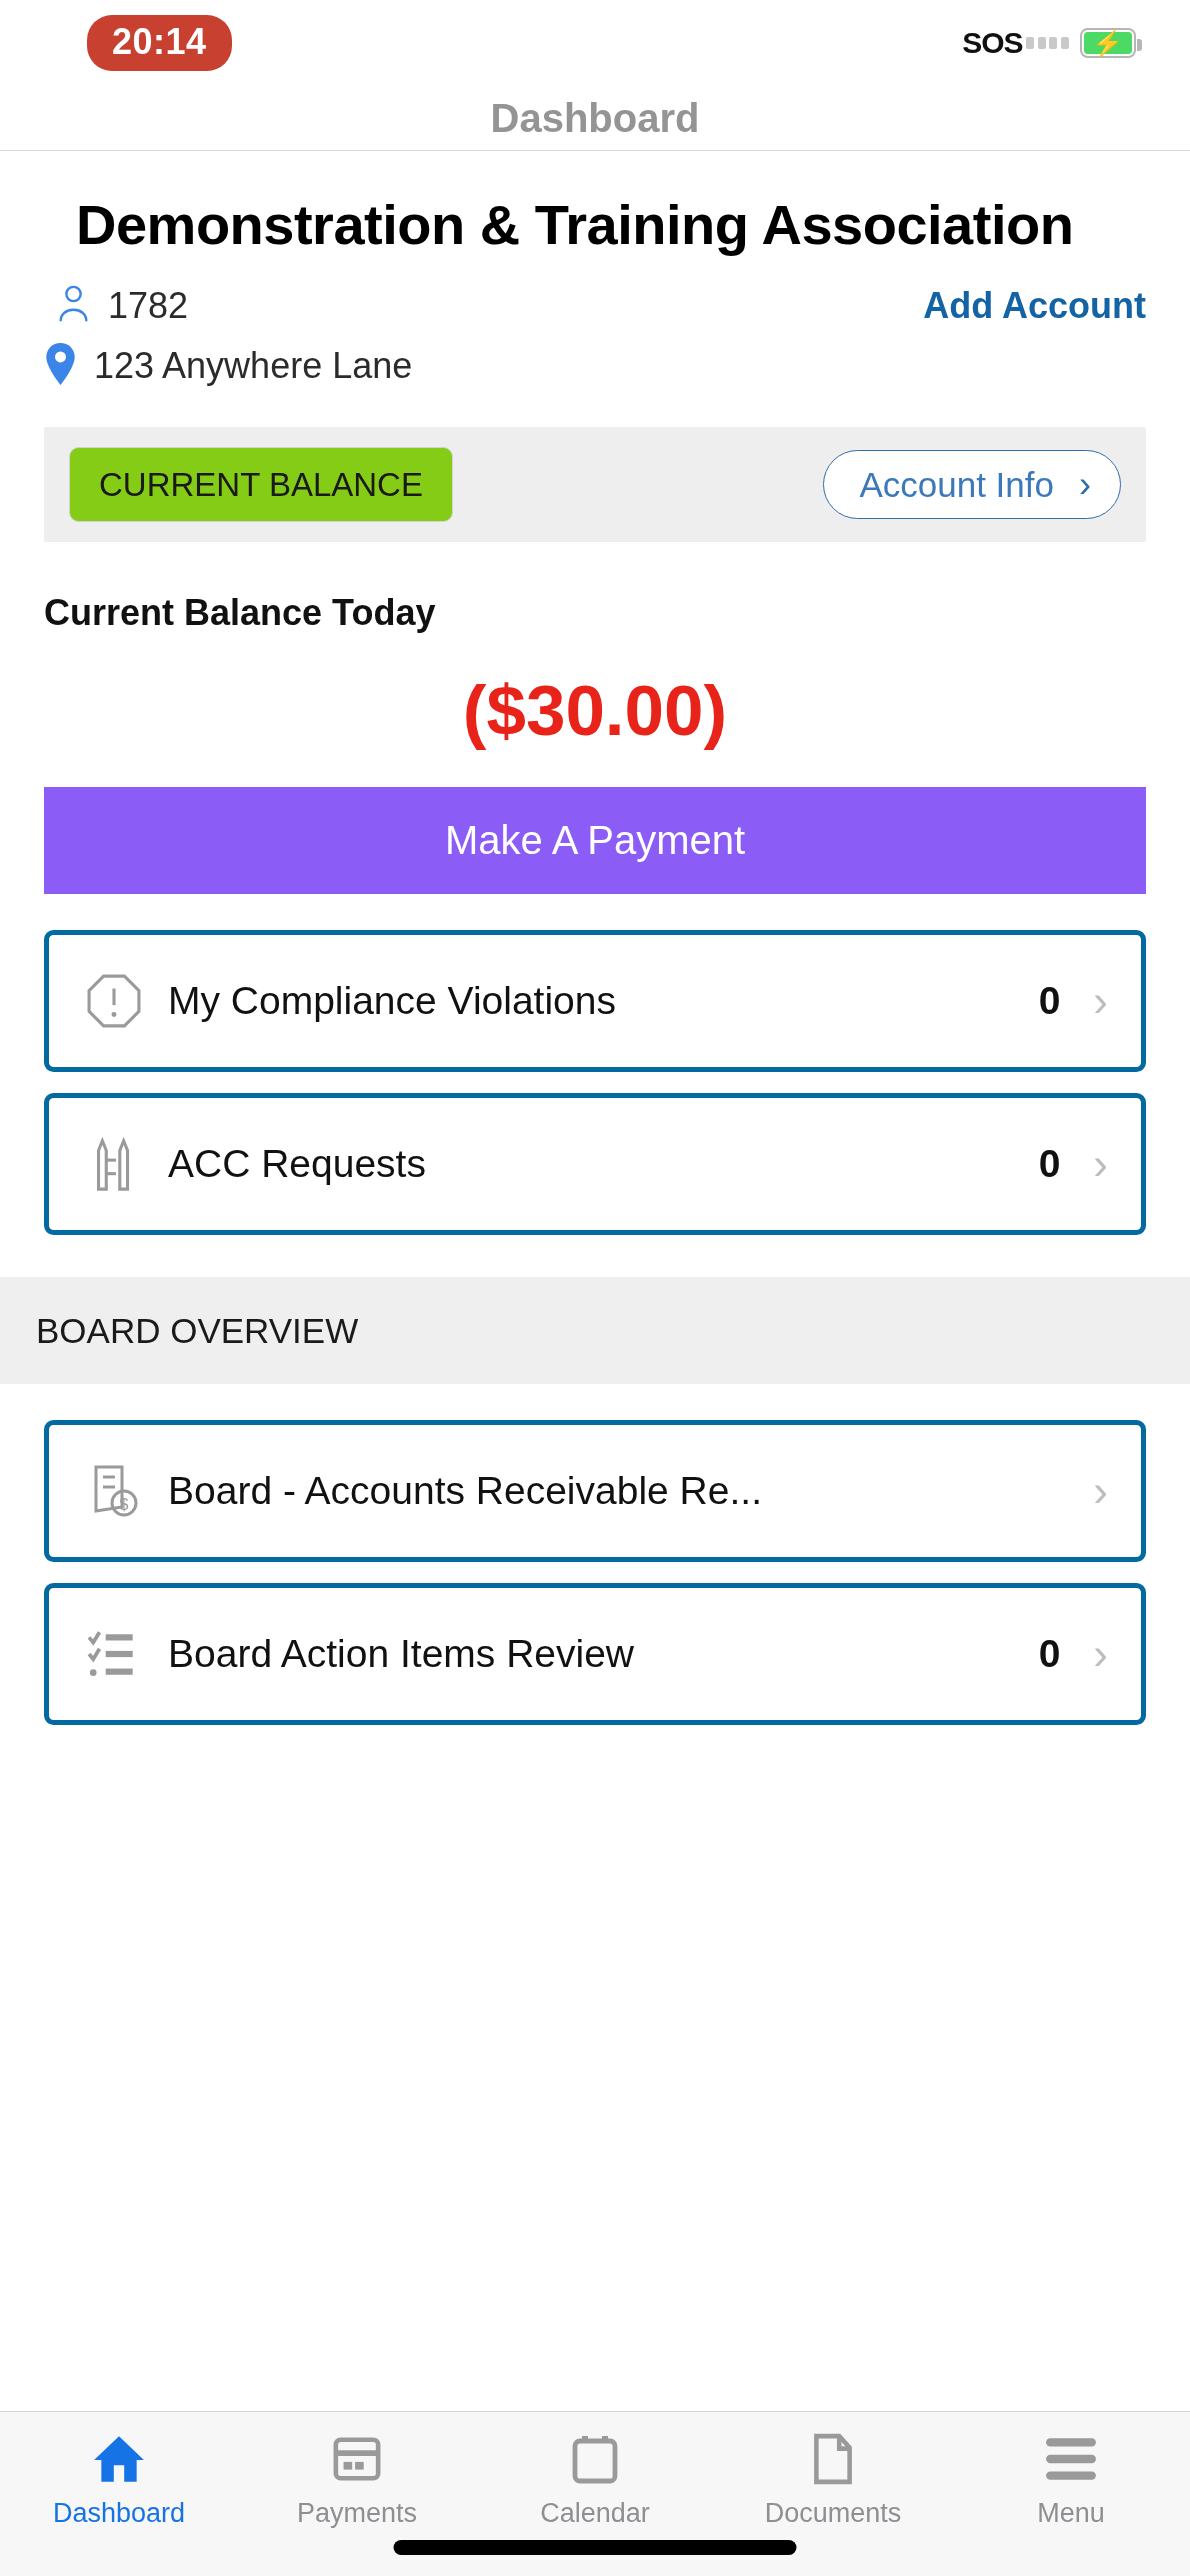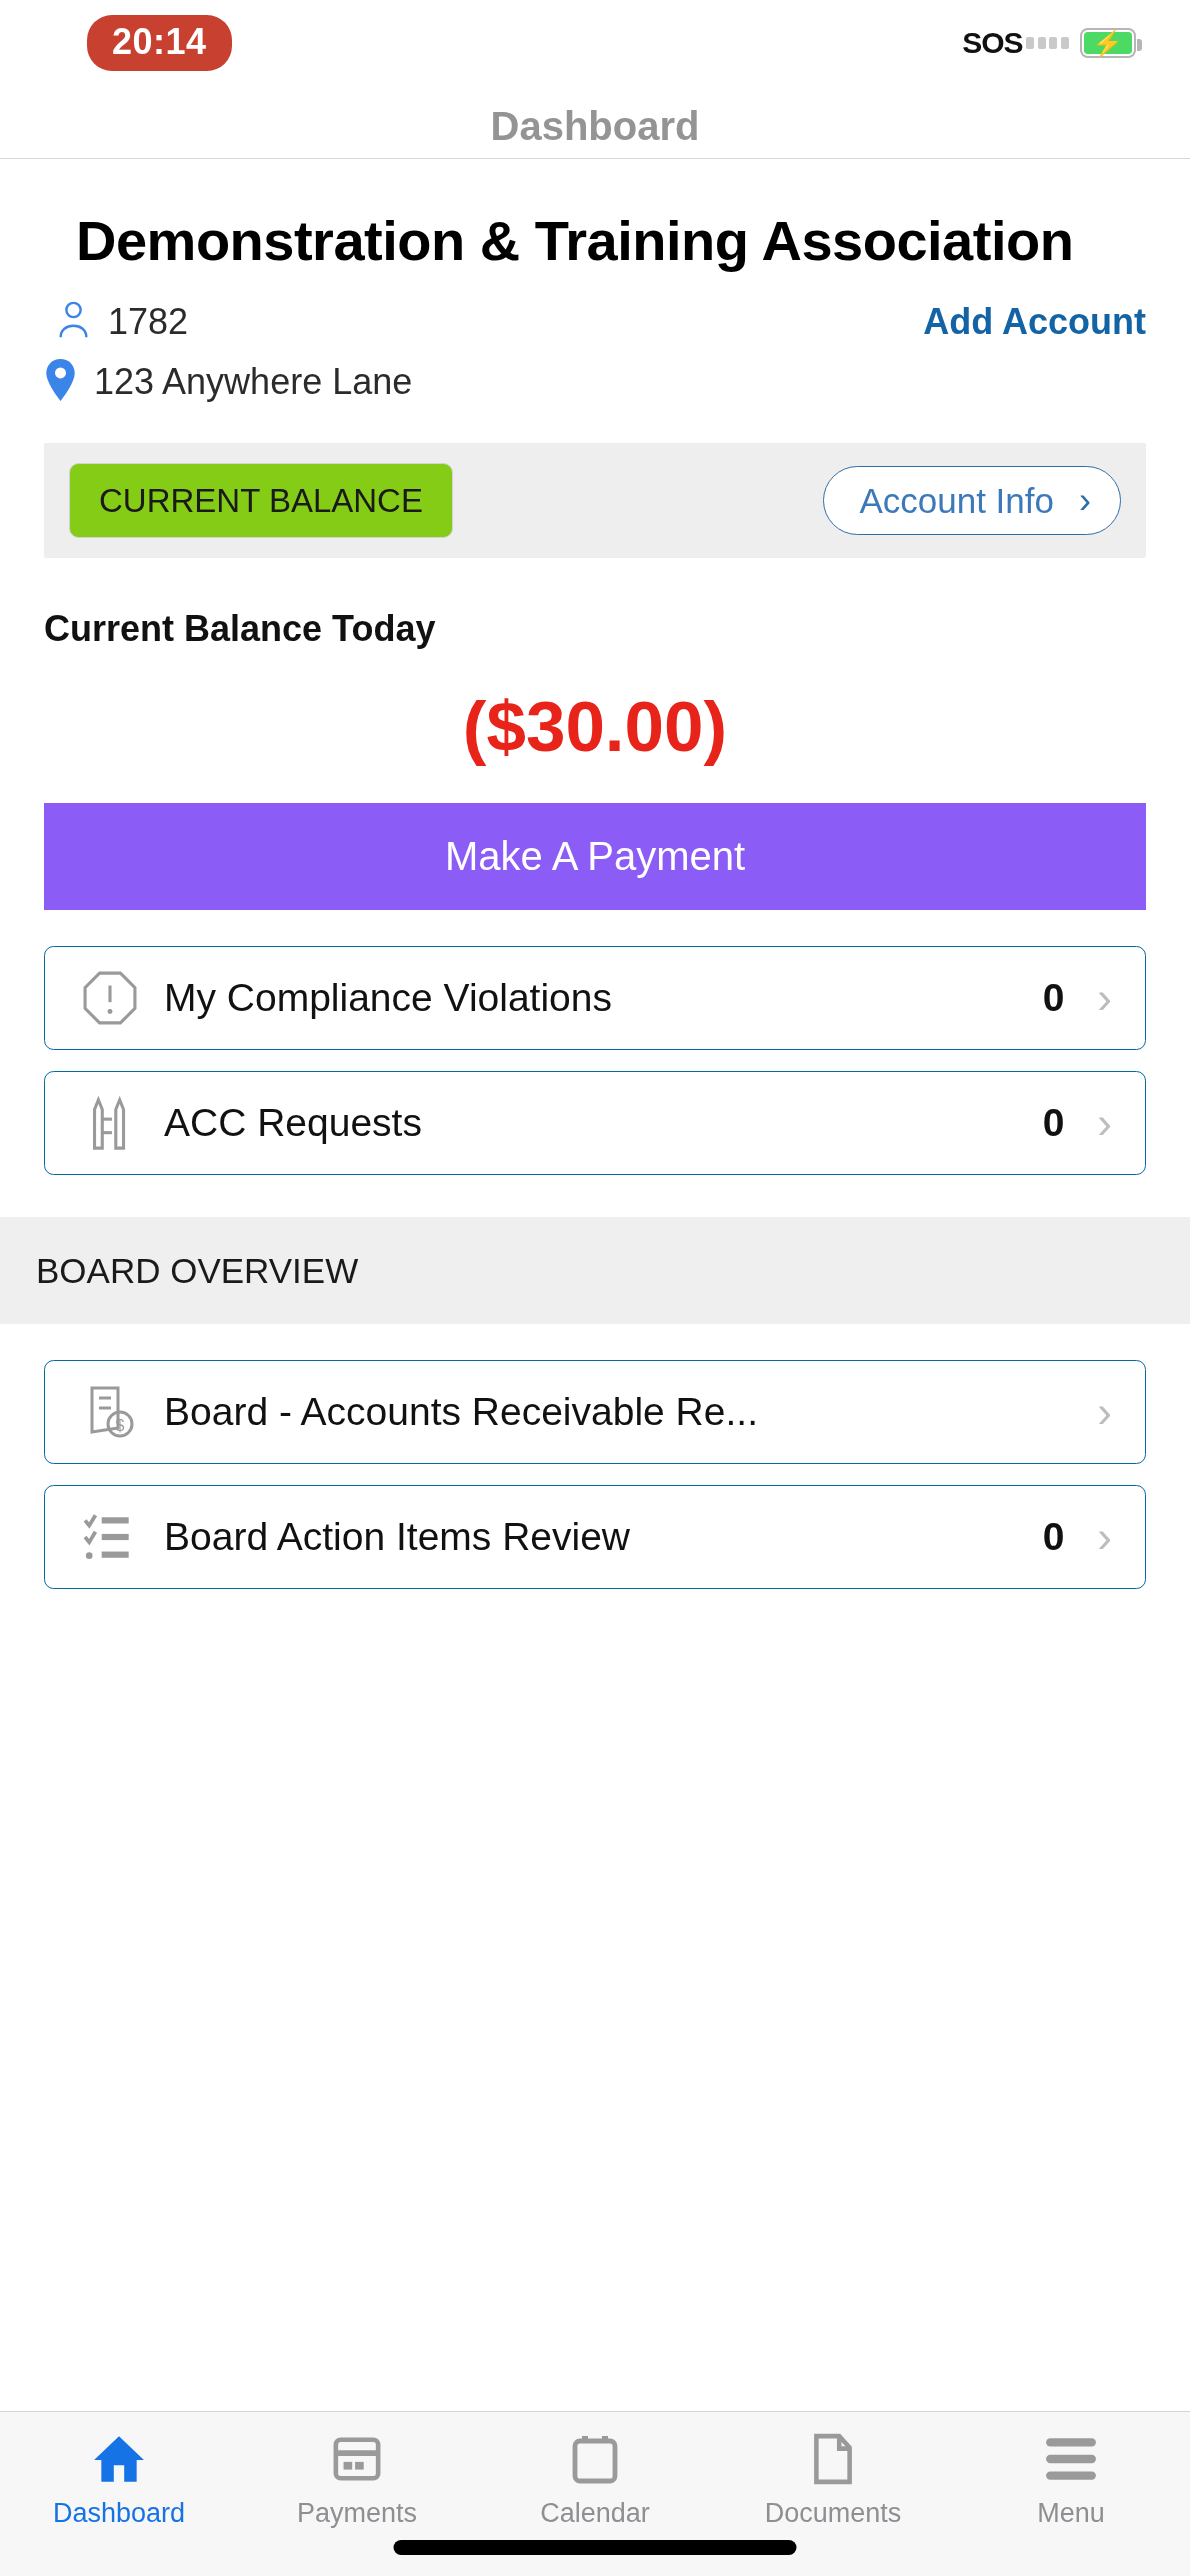--- a/index.html
+++ b/index.html
@@ -6,21 +6,21 @@
   html, body {
     width:1190px; height:2576px;
     background:#ffffff;
     font-family:"Liberation Sans", sans-serif;
     overflow:hidden;
   }
   #screen {
     position:relative;
     width:1190px; height:2576px;
     background:#ffffff;
-    display:flex; flex-direction:column;gap:8px;
+    display:flex; flex-direction:column;
   }
 
   
   .statusbar {
     height:86px;
     flex:0 0 86px;
     display:flex; align-items:center;
     padding:0 54px;
     position:relative;
   }
@@ -153,23 +153,23 @@
     margin:36px 44px 0 44px;
     background:#8b5cf6;
     height:107px;
     display:flex; align-items:center; justify-content:center;
     color:#ffffff; font-size:40px;
   }
 
   
   .cards { padding:36px 44px 0 44px; display:flex; flex-direction:column; gap:21px; }
   .card {
-    border:1px solid #0369a1;
+    border:5px solid #0369a1;
     border-radius:9.6px;
-    height:104px;
+    height:142px;
     display:flex; align-items:center;
     padding:0 33px 0 29px;
     background:#ffffff;
   }
   .card .ic { width:71px; display:flex; align-items:center; justify-content:center; flex:0 0 71px; }
   .card .lbl { font-size:39px; color:#111; margin-left:19px; white-space:nowrap; overflow:hidden; }
   .card .val { margin-left:auto; font-size:39px; font-weight:bold; color:#111; }
   .card .chev { font-size:44px; color:#bdbdbd; margin-left:33px; font-weight:300; }
   .card .chev.nogap { margin-left:auto; }
 

